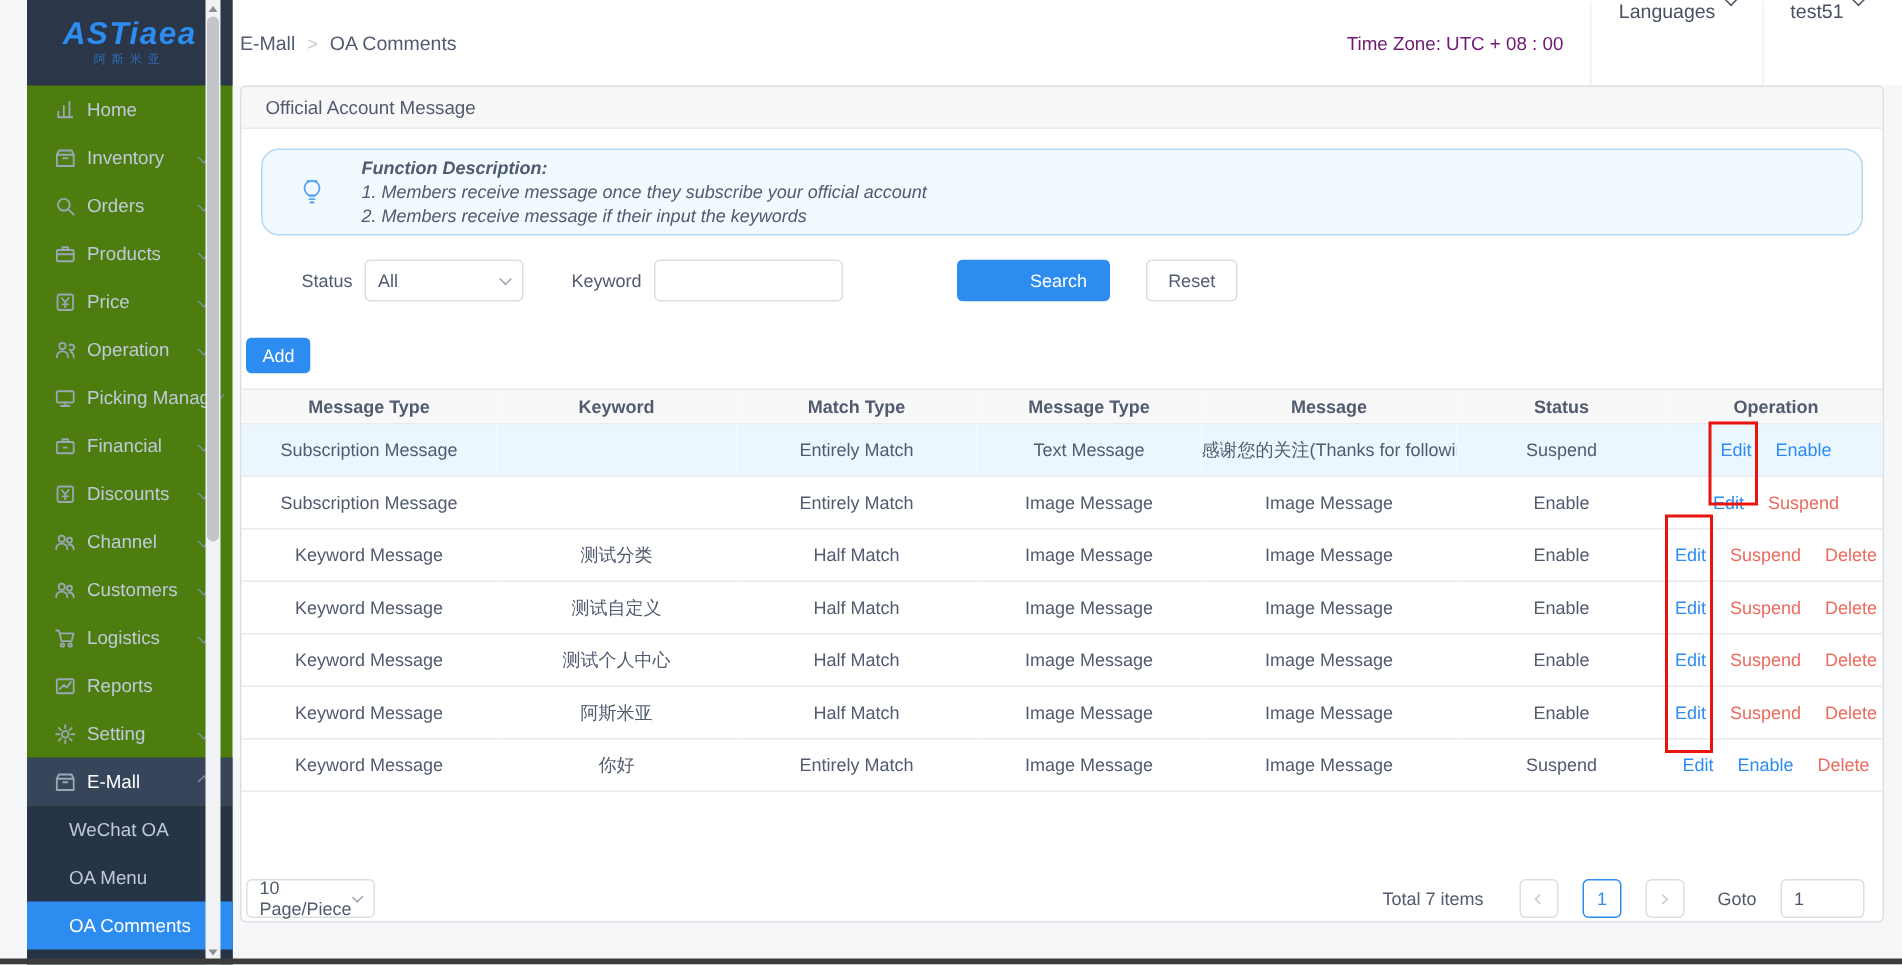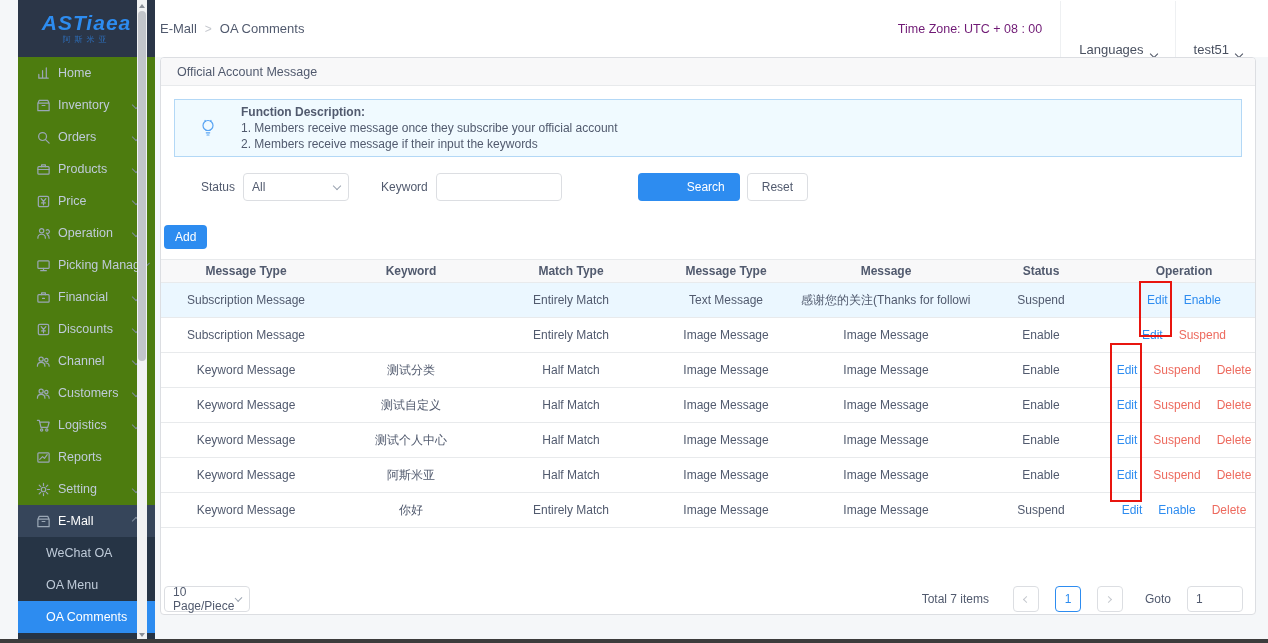--- a/index.html
+++ b/index.html
@@ -43,55 +43,55 @@
 
   
   .main { position:absolute; left:147px; top:0; right:0; bottom:0; }
   .topbar { height:57px; background:#fff; display:flex; align-items:center;
     padding:0 8px 0 13px; }
   .breadcrumb { font-size:13px; color:#515a6e; display:flex; gap:8px; align-items:center; }
   .breadcrumb .sep { color:#c5c8ce; font-size:12px; }
   .topbar-right { margin-left:auto; display:flex; align-items:center; height:100%; }
   .tz { color:#701a75; font-size:12.5px; padding-right:18px; }
   .tb-divider { width:1px; height:56px; background:#eef0f2; }
-  .tb-item { display:flex; align-items:flex-end; gap:7px; padding:0 18px; color:#495060;
+  .tb-item { display:flex; align-items:flex-start; gap:7px; padding:0 18px; color:#495060;
     font-size:13px; height:100%; cursor:pointer; }
   .tb-item .chev { border-color:#495060; margin-top:-3px; }
 
   .content { position:absolute; left:0; right:0; top:57px; bottom:0;
     background:#f5f7f9; padding:0 12px 0 13px; }
   .panel { background:#fff; border:1px solid #dcdee2; border-radius:4px;
     height:558px; overflow:hidden; }
   .panel-header { height:28px; background:#f8f8f9; border-bottom:1px solid #e8eaec;
     display:flex; align-items:center; padding-left:16px; font-size:12.5px; color:#515a6e; }
 
   .info-box { margin:13px 13px 0 13px; height:58px; background:#f0faff;
-    border:1px solid #b3d8f6; border-radius:0; display:flex; align-items:center;
-    padding-left:22px; }
+    border:1px solid #b3d8f6; border-radius:12px; display:flex; align-items:center;
+    padding-left:22px;font-style:italic; }
   .bulb { width:22px; height:22px; margin-right:22px; flex:none; }
   .bulb svg { stroke:#57a3f3; fill:none; stroke-width:1.2; stroke-linecap:round; }
   .info-text { font-size:12px; color:#515a6e; line-height:16px; }
   .info-title { font-weight:bold; }
 
   .filter-row { display:flex; align-items:center; margin:16px 0 0 40px; height:28px;
     font-size:12px; color:#515a6e; }
   .sel { width:106px; height:28px; border:1px solid #dcdee2; border-radius:4px;
     display:flex; align-items:center; padding:0 8px; color:#515a6e; background:#fff;
     cursor:pointer; }
   .sel .chev { margin-left:auto; border-color:#9aa3b0; margin-top:-2px; }
   .filter-row label { margin:0 8px 0 0; }
   .lbl-keyword { margin-left:32px !important; }
   .inp { width:126px; height:28px; border:1px solid #dcdee2; border-radius:4px;
     padding:0 8px; font-size:12px; color:#515a6e; outline:none; background:#fff; }
   .btn { height:28px; border-radius:4px; font-size:12px; border:1px solid transparent;
     cursor:pointer; padding:0 14px; }
   .btn-primary { background:#2d8cf0; color:#fff;padding-left:48px; }
   .btn-default { background:#fff; color:#515a6e; border-color:#dcdee2; }
   .btn-search { margin-left:76px; }
-  .btn-reset { margin-left:7px; }
+  .btn-reset { margin-left:24px; }
   .add-row { margin:24px 0 0 3px; }
   .btn-add { height:24px; padding:0 10px; }
 
   
   table.grid { width:100%; border-collapse:collapse; table-layout:fixed;
     margin-top:10px; font-size:12px; color:#515a6e; }
   table.grid th { height:23px; background:#f8f8f9; font-weight:bold;
     border-top:1px solid #e8eaec; border-bottom:1px solid #e8eaec; text-align:center; }
   table.grid td { height:35px; border-bottom:1px solid #e8eaec; text-align:center;
     white-space:nowrap; overflow:hidden; }

